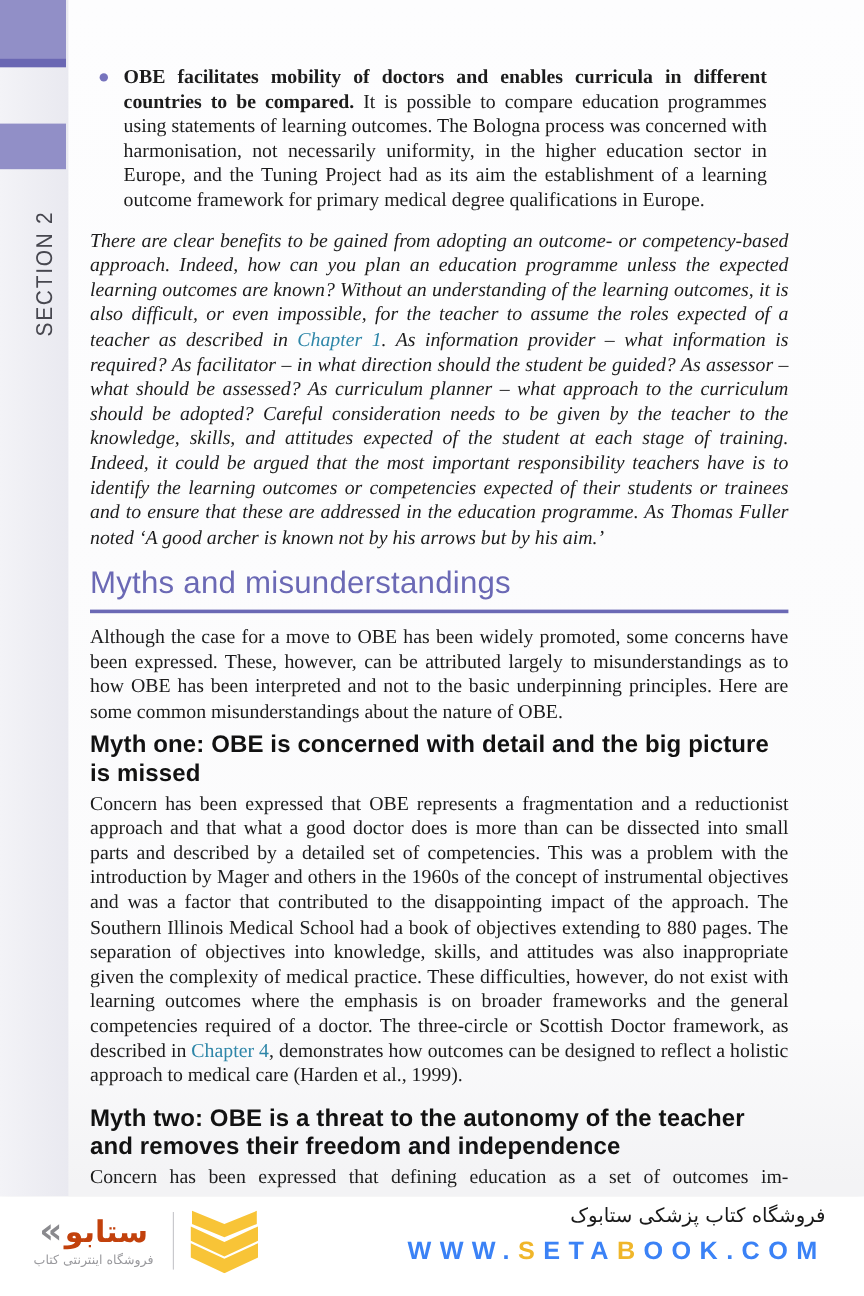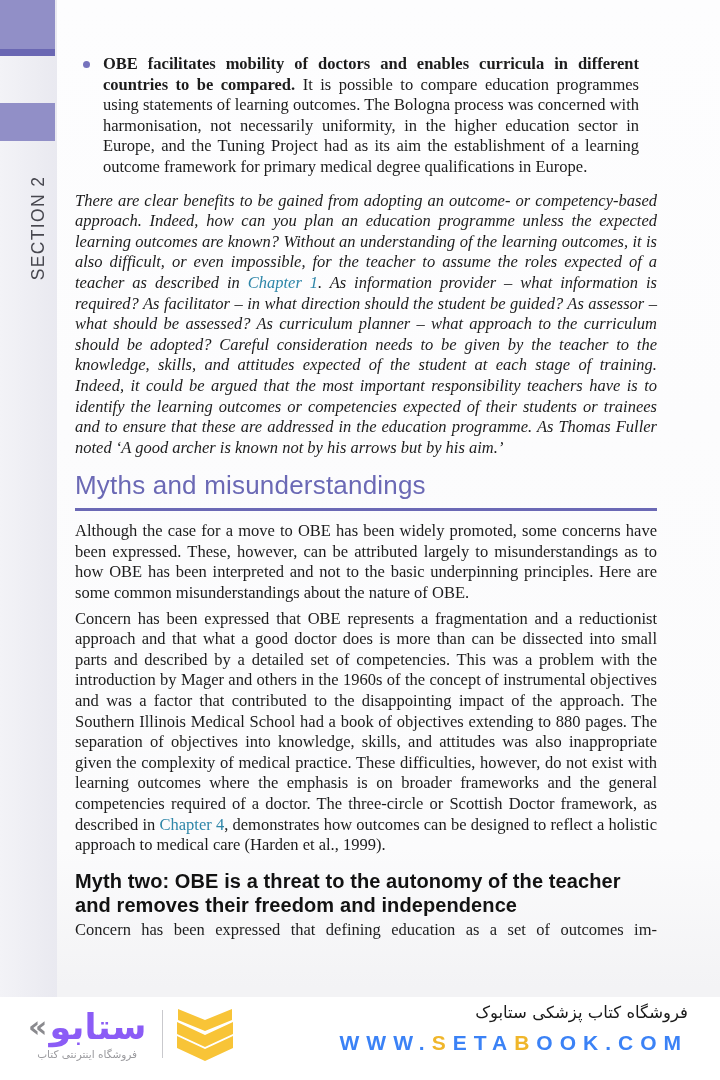--- a/index.html
+++ b/index.html
@@ -109,22 +109,22 @@
   .brand-word { display: flex; align-items: center; direction: ltr; }
   .guillemet {
     font-family: "DejaVu Sans", sans-serif;
     font-size: 30px; font-weight: 700;
     color: #8a8a8e;
     margin-right: 2px;
     line-height: 1;
   }
   .brand-fa {
     font-family: "DejaVu Sans", sans-serif;
-    font-size: 35px; font-weight: 700;
-    color: #8b5cf6;
+    font-size: 25px; font-weight: 700;
+    color: #c2410c;
     line-height: 1.1;
   }
   .brand-tagline {
     font-family: "DejaVu Sans", sans-serif;
     font-size: 10.5px;
     color: #9a9a9e;
     margin-top: 2px;
     direction: rtl;
   }
   .brand-divider {
@@ -169,20 +169,21 @@
       <p class="bullet-text"><span class="seg-bold">OBE facilitates mobility of doctors and enables curricula in different countries to be compared. </span><span class="seg-normal">It is possible to compare education programmes using statements of learning outcomes. The Bologna process was concerned with harmonisation, not necessarily uniformity, in the higher education sector in Europe, and the Tuning Project had as its aim the establishment of a learning outcome framework for primary medical degree qualifications in Europe.</span></p>
     </div>
 
     <p class="body-para para1"><span class="seg-normal">There are clear benefits to be gained from adopting an outcome- or competency-based approach. Indeed, how can you plan an education programme unless the expected learning outcomes are known? Without an understanding of the learning outcomes, it is also difficult, or even impossible, for the teacher to assume the roles expected of a teacher as described in </span><span class="seg-link">Chapter 1</span><span class="seg-normal">. As information provider – what information is required? As facilitator – in what direction should the student be guided? As assessor – what should be assessed? As curriculum planner – what approach to the curriculum should be adopted? Careful consideration needs to be given by the teacher to the knowledge, skills, and attitudes expected of the student at each stage of training. Indeed, it could be argued that the most important responsibility teachers have is to identify the learning outcomes or competencies expected of their students or trainees and to ensure that these are addressed in the education programme. As Thomas Fuller noted ‘A good archer is known not by his arrows but by his aim.’</span></p>
 
     <h1 class="section-heading">Myths and misunderstandings</h1>
     <hr class="heading-rule">
 
     <p class="body-para para2">Although the case for a move to OBE has been widely promoted, some concerns have been expressed. These, however, can be attributed largely to misunderstandings as to how OBE has been interpreted and not to the basic underpinning principles. Here are some common misunderstandings about the nature of OBE.</p>
 
+    <h2 class="myth-heading">Myth one: OBE is concerned with detail and the big picture is missed</h2>
     <p class="body-para myth-one-body"><span class="seg-normal">Concern has been expressed that OBE represents a fragmentation and a reductionist approach and that what a good doctor does is more than can be dissected into small parts and described by a detailed set of competencies. This was a problem with the introduction by Mager and others in the 1960s of the concept of instrumental objectives and was a factor that contributed to the disappointing impact of the approach. The Southern Illinois Medical School had a book of objectives extending to 880 pages. The separation of objectives into knowledge, skills, and attitudes was also inappropriate given the complexity of medical practice. These difficulties, however, do not exist with learning outcomes where the emphasis is on broader frameworks and the general competencies required of a doctor. The three-circle or Scottish Doctor framework, as described in </span><span class="seg-link">Chapter 4</span><span class="seg-normal">, demonstrates how outcomes can be designed to reflect a holistic approach to medical care (Harden et al., 1999).</span></p>
 
     <h2 class="myth-heading">Myth two: OBE is a threat to the autonomy of the teacher and removes their freedom and independence</h2>
     <p class="body-para justify-last">Concern has been expressed that defining education as a set of outcomes im-</p>
   </div>
 </div>
 
 <div class="footer">
   <div class="brand">
     <div class="brand-text">

